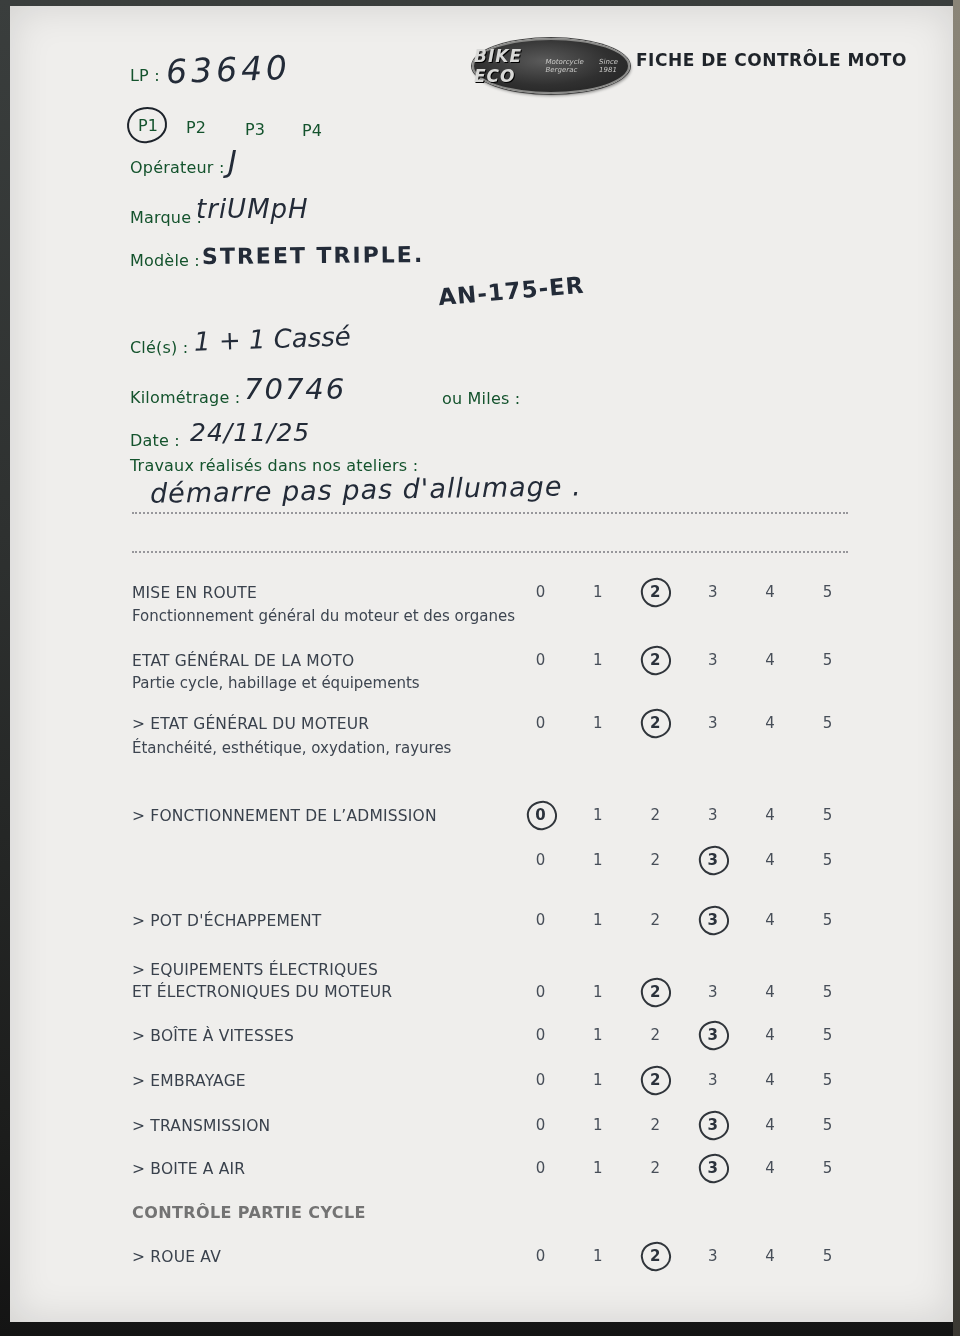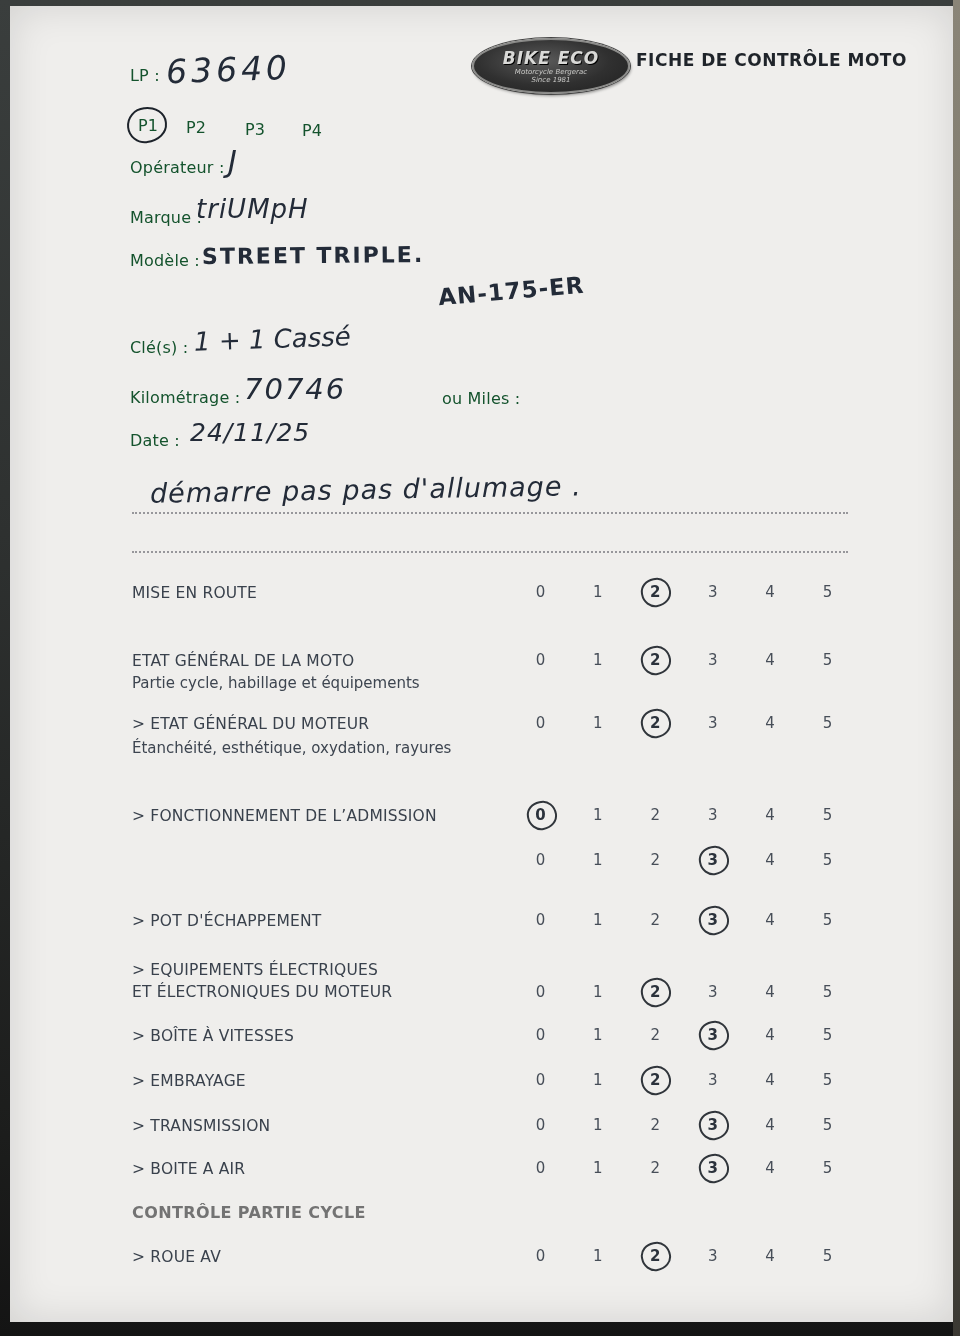--- a/index.html
+++ b/index.html
@@ -18,21 +18,21 @@
       radial-gradient(ellipse 340px 420px at 180px 420px, rgba(255,255,255,.65), transparent 75%),
       linear-gradient(100deg,#f4f3f1 0%,#eeede_b 55%,#e8e7e5 100%);
     background-color:#efeeec;
     box-shadow:inset 0 0 40px rgba(0,0,0,.12);}
   .lbl{position:absolute;color:#14532d;font-size:16px;letter-spacing:.2px;}
   .hw{position:absolute;color:#232b38;font-style:italic;font-weight:500;}
   .title{position:absolute;color:#1f242a;font-size:17px;font-weight:700;letter-spacing:.5px;}
   .logo{position:absolute;left:462px;top:32px;width:154px;height:52px;border-radius:50%;
     background:radial-gradient(ellipse at 45% 40%, #5a5a5a 0%, #303030 55%, #1f1f1f 100%);
     border:2px solid #8a8a88;box-shadow:0 0 0 1px #444, 1px 2px 3px rgba(0,0,0,.4);
-    display:flex;flex-direction:column;align-items:center;justify-content:center;color:#d9d9d7;}
+    display:flex;align-items:center;justify-content:center;color:#d9d9d7;}
   .logo .l1{font-size:17px;font-weight:700;font-style:italic;letter-spacing:1px;text-shadow:1px 1px 0 #000;}
   .logo .l2{font-size:7px;font-style:italic;color:#c9c9c7;line-height:1.2;}
   .logo .l3{font-size:7px;font-style:italic;color:#c9c9c7;line-height:1.2;}
   .hand-circle{position:absolute;border:2.5px solid #1d232b;border-radius:48% 52% 55% 45%/52% 48% 50% 50%;
     transform:rotate(-6deg);}
   .dotline{position:absolute;left:122px;width:716px;border-bottom:2px dotted #97979b;height:0;}
   .ck-title{position:absolute;left:122px;color:#39414c;font-size:15.5px;font-weight:500;letter-spacing:.2px;}
   .ck-sub{position:absolute;left:122px;color:#3d4550;font-size:15px;font-weight:400;}
   .ck-section{position:absolute;left:122px;color:#737373;font-size:16px;font-weight:700;letter-spacing:.4px;}
   .ratings{position:absolute;left:502px;width:344px;display:flex;justify-content:space-between;}
@@ -79,25 +79,27 @@
     <span class="lbl" style="left:120px;top:332px;">Clé(s) :</span>
     <span class="hw" style="left:184px;top:318px;font-size:26px;transform:rotate(-2deg);">1 + 1 Cassé</span>
 
     <span class="lbl" style="left:120px;top:382px;">Kilométrage :</span>
     <span class="hw" style="left:234px;top:366px;font-size:29px;letter-spacing:2px;">70746</span>
     <span class="lbl" style="left:432px;top:383px;">ou Miles :</span>
 
     <span class="lbl" style="left:120px;top:425px;">Date :</span>
     <span class="hw" style="left:180px;top:412px;font-size:25px;letter-spacing:1px;">24/11/25</span>
 
+    <span class="lbl" style="left:120px;top:450px;">Travaux réalisés dans nos ateliers :</span>
     <span class="hw" style="left:140px;top:468px;font-size:27px;letter-spacing:1px;transform:rotate(-1deg);">démarre pas  pas d'allumage .</span>
     <div class="dotline" style="top:506px;"></div>
     <div class="dotline" style="top:545px;"></div>
 
     <span class="ck-title" style="top:578px;">MISE EN ROUTE</span>
+    <span class="ck-sub" style="top:601px;">Fonctionnement général du moteur et des organes</span>
     <div class="ratings" style="top:577px;">
         <span class="num">0</span>
         <span class="num">1</span>
         <span class="num circled">2</span>
         <span class="num">3</span>
         <span class="num">4</span>
         <span class="num">5</span>
       </div>
 
     <span class="ck-title" style="top:646px;">ETAT GÉNÉRAL DE LA MOTO</span>

